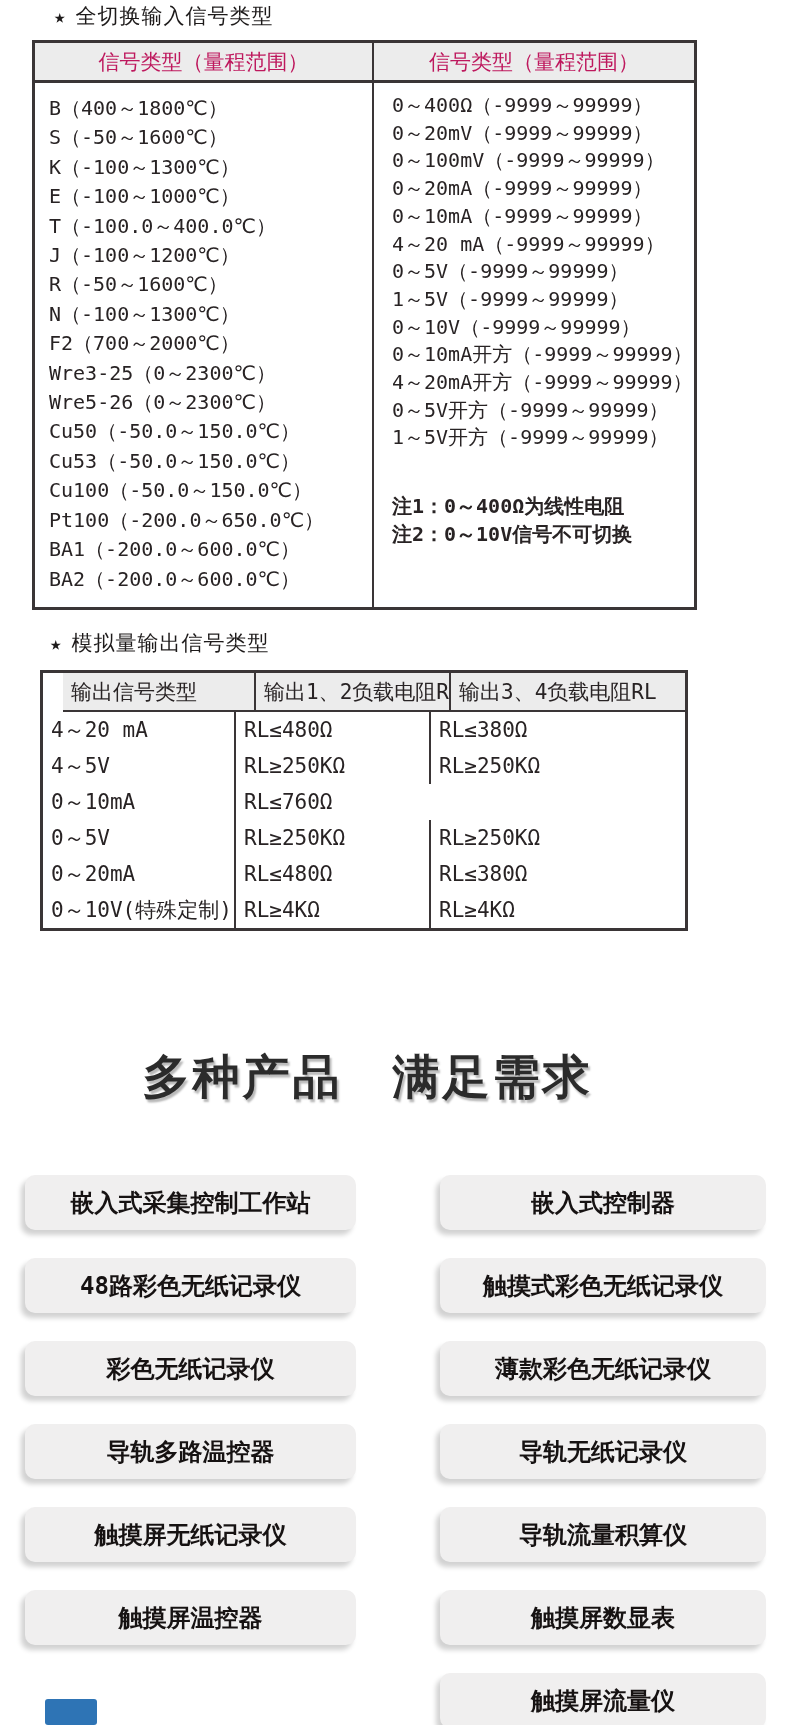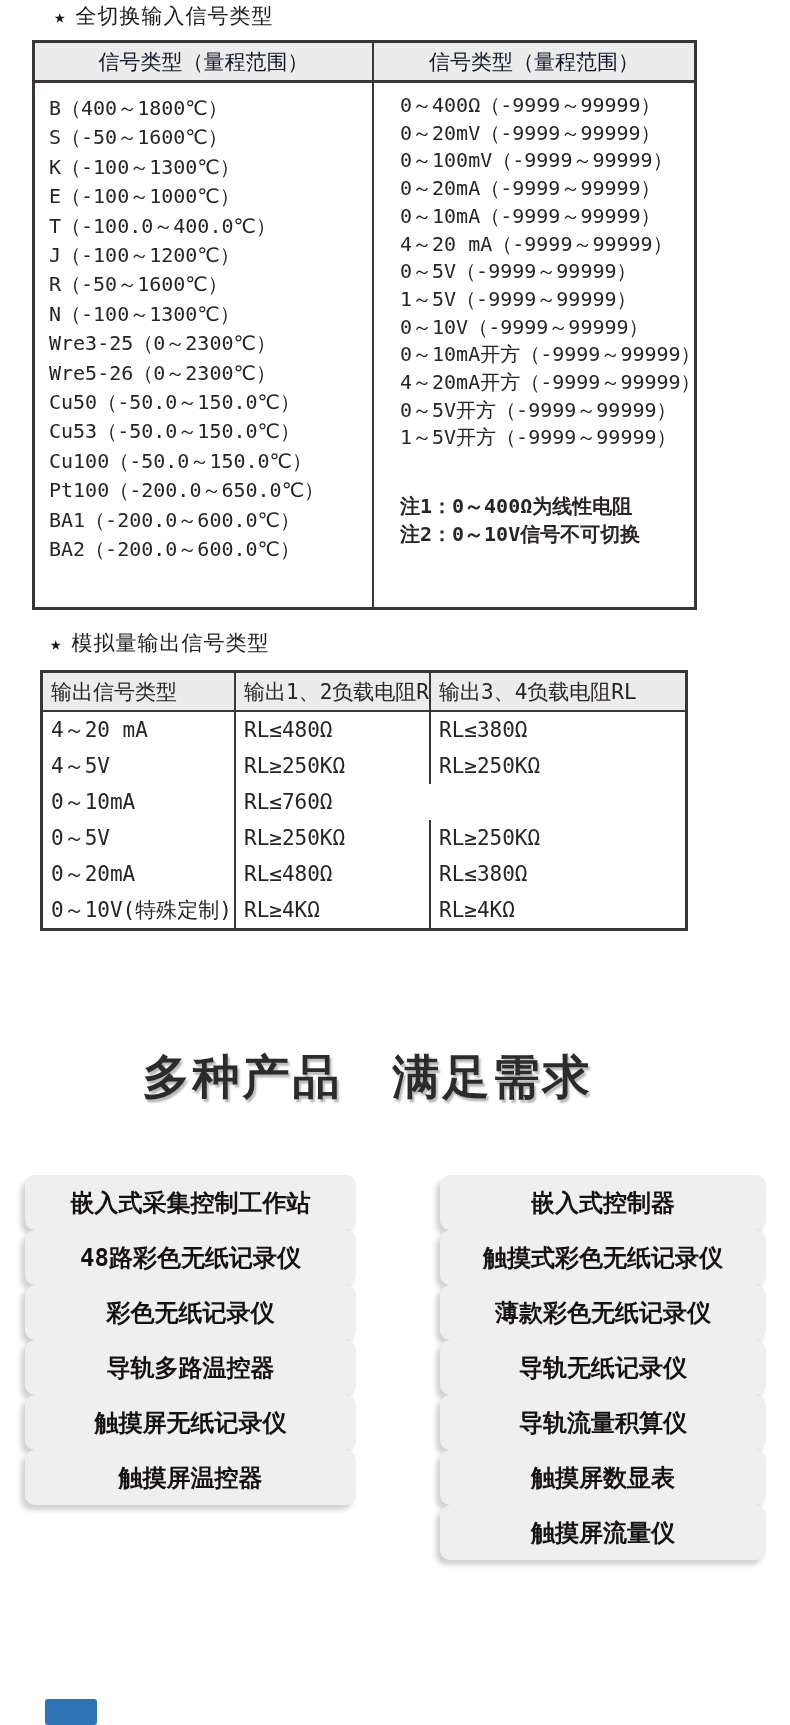--- a/index.html
+++ b/index.html
@@ -17,58 +17,58 @@
   #sec2 { left:50px; top:629px; }
 
   
   .t1 {
     position:absolute; left:32px; top:40px; width:665px; height:570px;
     border:3px solid #3a3536; box-sizing:border-box; background:#fff;
   }
   .t1-header { display:flex; height:37px; background:#ececec; border-bottom:3px solid #3a3536; }
   .t1-header .hcell {
     display:flex; align-items:center; justify-content:center;
-    font-size:21px; color:#0f172a; white-space:nowrap;
+    font-size:21px; color:#be185d; white-space:nowrap;
   }
   .t1-header .hcell.l { width:339px; border-right:2px solid #3a3536; box-sizing:border-box; }
   .t1-header .hcell.r { flex:1; }
   .t1-body { display:flex; height:calc(100% - 40px); }
   .t1-left { width:339px; border-right:2px solid #3a3536; box-sizing:border-box; padding:11px 12px 0 14px; }
   .t1-left .line { line-height:29.4px; font-size:20px; white-space:nowrap; }
-  .t1-right { flex:1; padding:9px 0 0 26px; box-sizing:border-box; overflow:hidden; }
+  .t1-right { flex:1; padding:9px 0 0 18px; box-sizing:border-box; overflow:hidden; }
   .t1-right .line { line-height:27.7px; font-size:20px; white-space:nowrap; }
   .t1-notes { margin-top:40px; }
   .t1-notes .line { line-height:28px; font-size:20px; white-space:nowrap;font-weight:bold; }
 
   
   .t2 {
     position:absolute; left:40px; top:670px; width:648px;
     border:3px solid #3a3536; box-sizing:border-box; background:#fff;
   }
   .t2 .row { display:flex; height:36px; }
-  .t2 .row.header { height:37px; background:#ececec; border-bottom:2px solid #3a3536; }
+  .t2 .row.header { height:37px; background:#ececec; border-bottom:2px solid #3a3536;margin-left:20px; }
   .t2 .cell {
     display:flex; align-items:center; padding-left:8px; box-sizing:border-box;
     font-size:21px; white-space:nowrap; overflow:hidden;
   }
   .t2 .c1 { width:193px; border-right:2px solid #3a3536; }
   .t2 .c2 { width:195px; border-right:2px solid #3a3536; }
   .t2 .c3 { flex:1; }
 
   
   .hero {
     position:absolute; left:0; top:1046px; width:735px; text-align:center;
     font-size:47px; font-weight:800; letter-spacing:3px; color:#2b2b2b;
     text-shadow:2px 3px 2px rgba(0,0,0,0.28);
     font-family:"DejaVu Sans","Liberation Sans",sans-serif;
     white-space:nowrap;
   }
 
   
-  .pcol { position:absolute; top:1175px; display:flex; flex-direction:column; gap:0; }
+  .pcol { position:absolute; top:1175px; display:flex; flex-direction:column; gap:28px; }
   .pcol.left  { left:25px;  width:331px; }
   .pcol.right { left:440px; width:326px; }
   .pbtn {
     height:55px; background:#f0efef; border-radius:10px;
     box-shadow:-4px 5px 5px rgba(0,0,0,0.18);
     display:flex; align-items:center; justify-content:center;
     font-size:24px; font-weight:600; color:#161212; cursor:pointer; white-space:nowrap;
   }
 
   .bottom-badge {
@@ -93,20 +93,21 @@
     <div class="t1-left">
 
     <div class="line">B（400～1800℃）</div>
         <div class="line">S（-50～1600℃）</div>
         <div class="line">K（-100～1300℃）</div>
         <div class="line">E（-100～1000℃）</div>
         <div class="line">T（-100.0～400.0℃）</div>
         <div class="line">J（-100～1200℃）</div>
         <div class="line">R（-50～1600℃）</div>
         <div class="line">N（-100～1300℃）</div>
+        <div class="line">F2（700～2000℃）</div>
         <div class="line">Wre3-25（0～2300℃）</div>
         <div class="line">Wre5-26（0～2300℃）</div>
         <div class="line">Cu50（-50.0～150.0℃）</div>
         <div class="line">Cu53（-50.0～150.0℃）</div>
         <div class="line">Cu100（-50.0～150.0℃）</div>
         <div class="line">Pt100（-200.0～650.0℃）</div>
         <div class="line">BA1（-200.0～600.0℃）</div>
         <div class="line">BA2（-200.0～600.0℃）</div>
       </div>
     <div class="t1-right">

